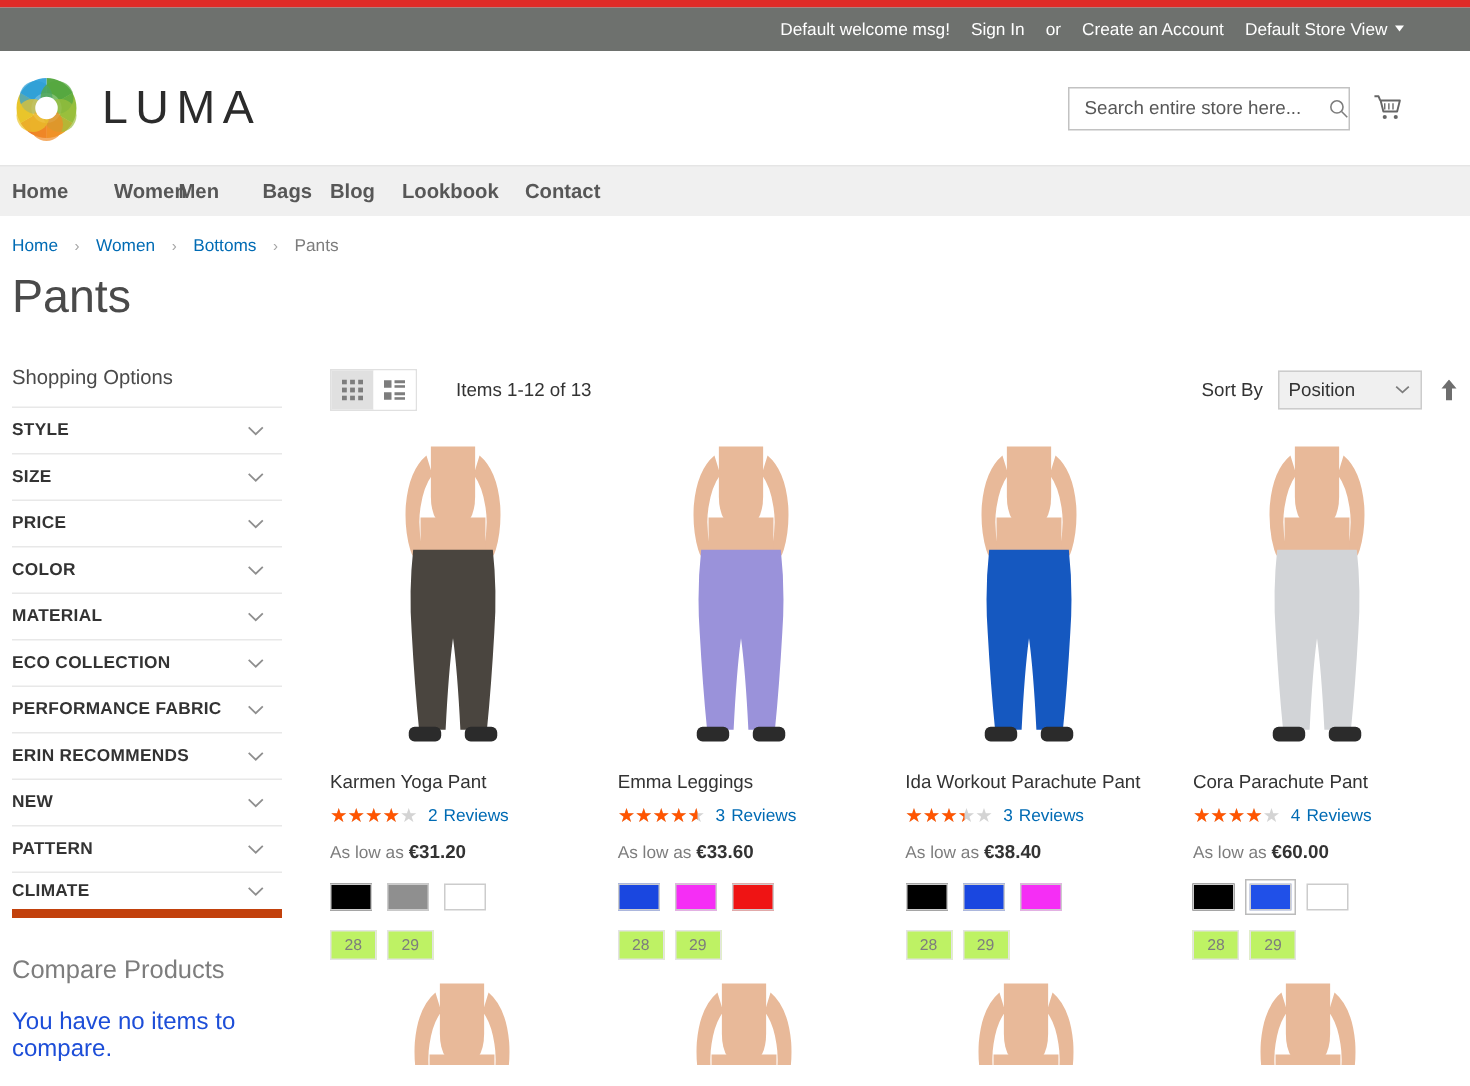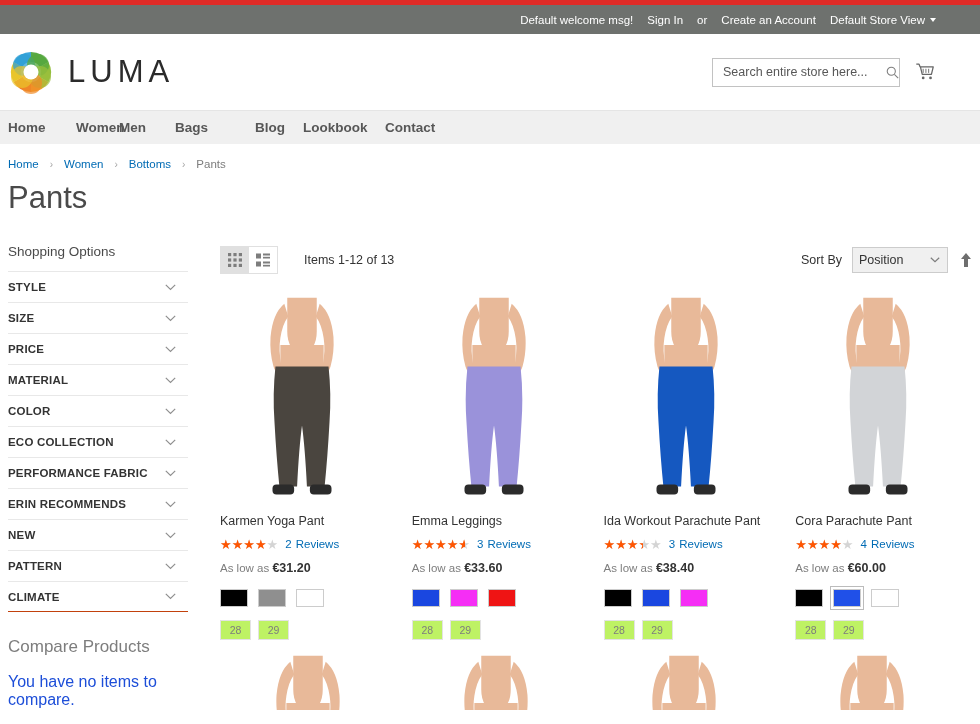--- a/index.html
+++ b/index.html
@@ -93,21 +93,21 @@
   
   .sb-title {
     font-size: 13.5px; color: #4a4a4a; font-weight: 400;
     padding-bottom: 12px;
   }
   .filter-item {
     border-top: 1px solid #e8e8e8;
     height: 31px; display: flex; align-items: center;
     justify-content: space-between; cursor: pointer;
   }
-  .filter-item:last-of-type { border-bottom: 1px solid #c2410c; }
+  .filter-item:last-of-type { border-bottom: 6px solid #c2410c; }
   .filter-label {
     font-size: 11.5px; font-weight: bold; color: #333333;
     letter-spacing: 0.2px;
   }
   .chev {
     width: 11px; height: 7px; margin-right: 12px;
   }
   .compare-title {
     font-size: 17px; font-weight: 300; color: #7d7d7d;
     margin-top: 25px;
@@ -260,21 +260,21 @@
       <circle cx="10" cy="18.5" r="1.5" fill="#666"></circle>
       <circle cx="18" cy="18.5" r="1.5" fill="#666"></circle>
     </svg>
   </div>
 </div>
 
 <div class="nav">
   <div class="nav-item" style="margin-left:0;width:68px">Home</div>
   <div class="nav-item" style="width:43px">Women</div>
   <div class="nav-item" style="width:56px">Men</div>
-  <div class="nav-item" style="width:80px">Bags</div>
+  <div class="nav-item" style="width:45px">Bags</div>
   <div class="nav-item" style="width:48px">Blog</div>
   <div class="nav-item" style="width:82px">Lookbook</div>
   <div class="nav-item">Contact</div>
 </div>
 
 <div class="crumbs">
   <a class="crumb-link" href="#">Home</a>
   <span class="crumb-sep">›</span>
   <a class="crumb-link" href="#">Women</a>
   <span class="crumb-sep">›</span>
@@ -303,27 +303,27 @@
             <polyline points="0.8,0.9 5.5,5.5 10.2,0.9" fill="none" stroke="#8f8f8f" stroke-width="1.2"></polyline>
           </svg>
         </div>
         <div class="filter-item">
           <span class="filter-label">PRICE</span>
           <svg class="chev" viewBox="0 0 11 7">
             <polyline points="0.8,0.9 5.5,5.5 10.2,0.9" fill="none" stroke="#8f8f8f" stroke-width="1.2"></polyline>
           </svg>
         </div>
         <div class="filter-item">
+          <span class="filter-label">COLOR</span>
+          <svg class="chev" viewBox="0 0 11 7">
+            <polyline points="0.8,0.9 5.5,5.5 10.2,0.9" fill="none" stroke="#8f8f8f" stroke-width="1.2"></polyline>
+          </svg>
+        </div>
+        <div class="filter-item">
           <span class="filter-label">MATERIAL</span>
-          <svg class="chev" viewBox="0 0 11 7">
-            <polyline points="0.8,0.9 5.5,5.5 10.2,0.9" fill="none" stroke="#8f8f8f" stroke-width="1.2"></polyline>
-          </svg>
-        </div>
-        <div class="filter-item">
-          <span class="filter-label">COLOR</span>
           <svg class="chev" viewBox="0 0 11 7">
             <polyline points="0.8,0.9 5.5,5.5 10.2,0.9" fill="none" stroke="#8f8f8f" stroke-width="1.2"></polyline>
           </svg>
         </div>
         <div class="filter-item">
           <span class="filter-label">ECO COLLECTION</span>
           <svg class="chev" viewBox="0 0 11 7">
             <polyline points="0.8,0.9 5.5,5.5 10.2,0.9" fill="none" stroke="#8f8f8f" stroke-width="1.2"></polyline>
           </svg>
         </div>

